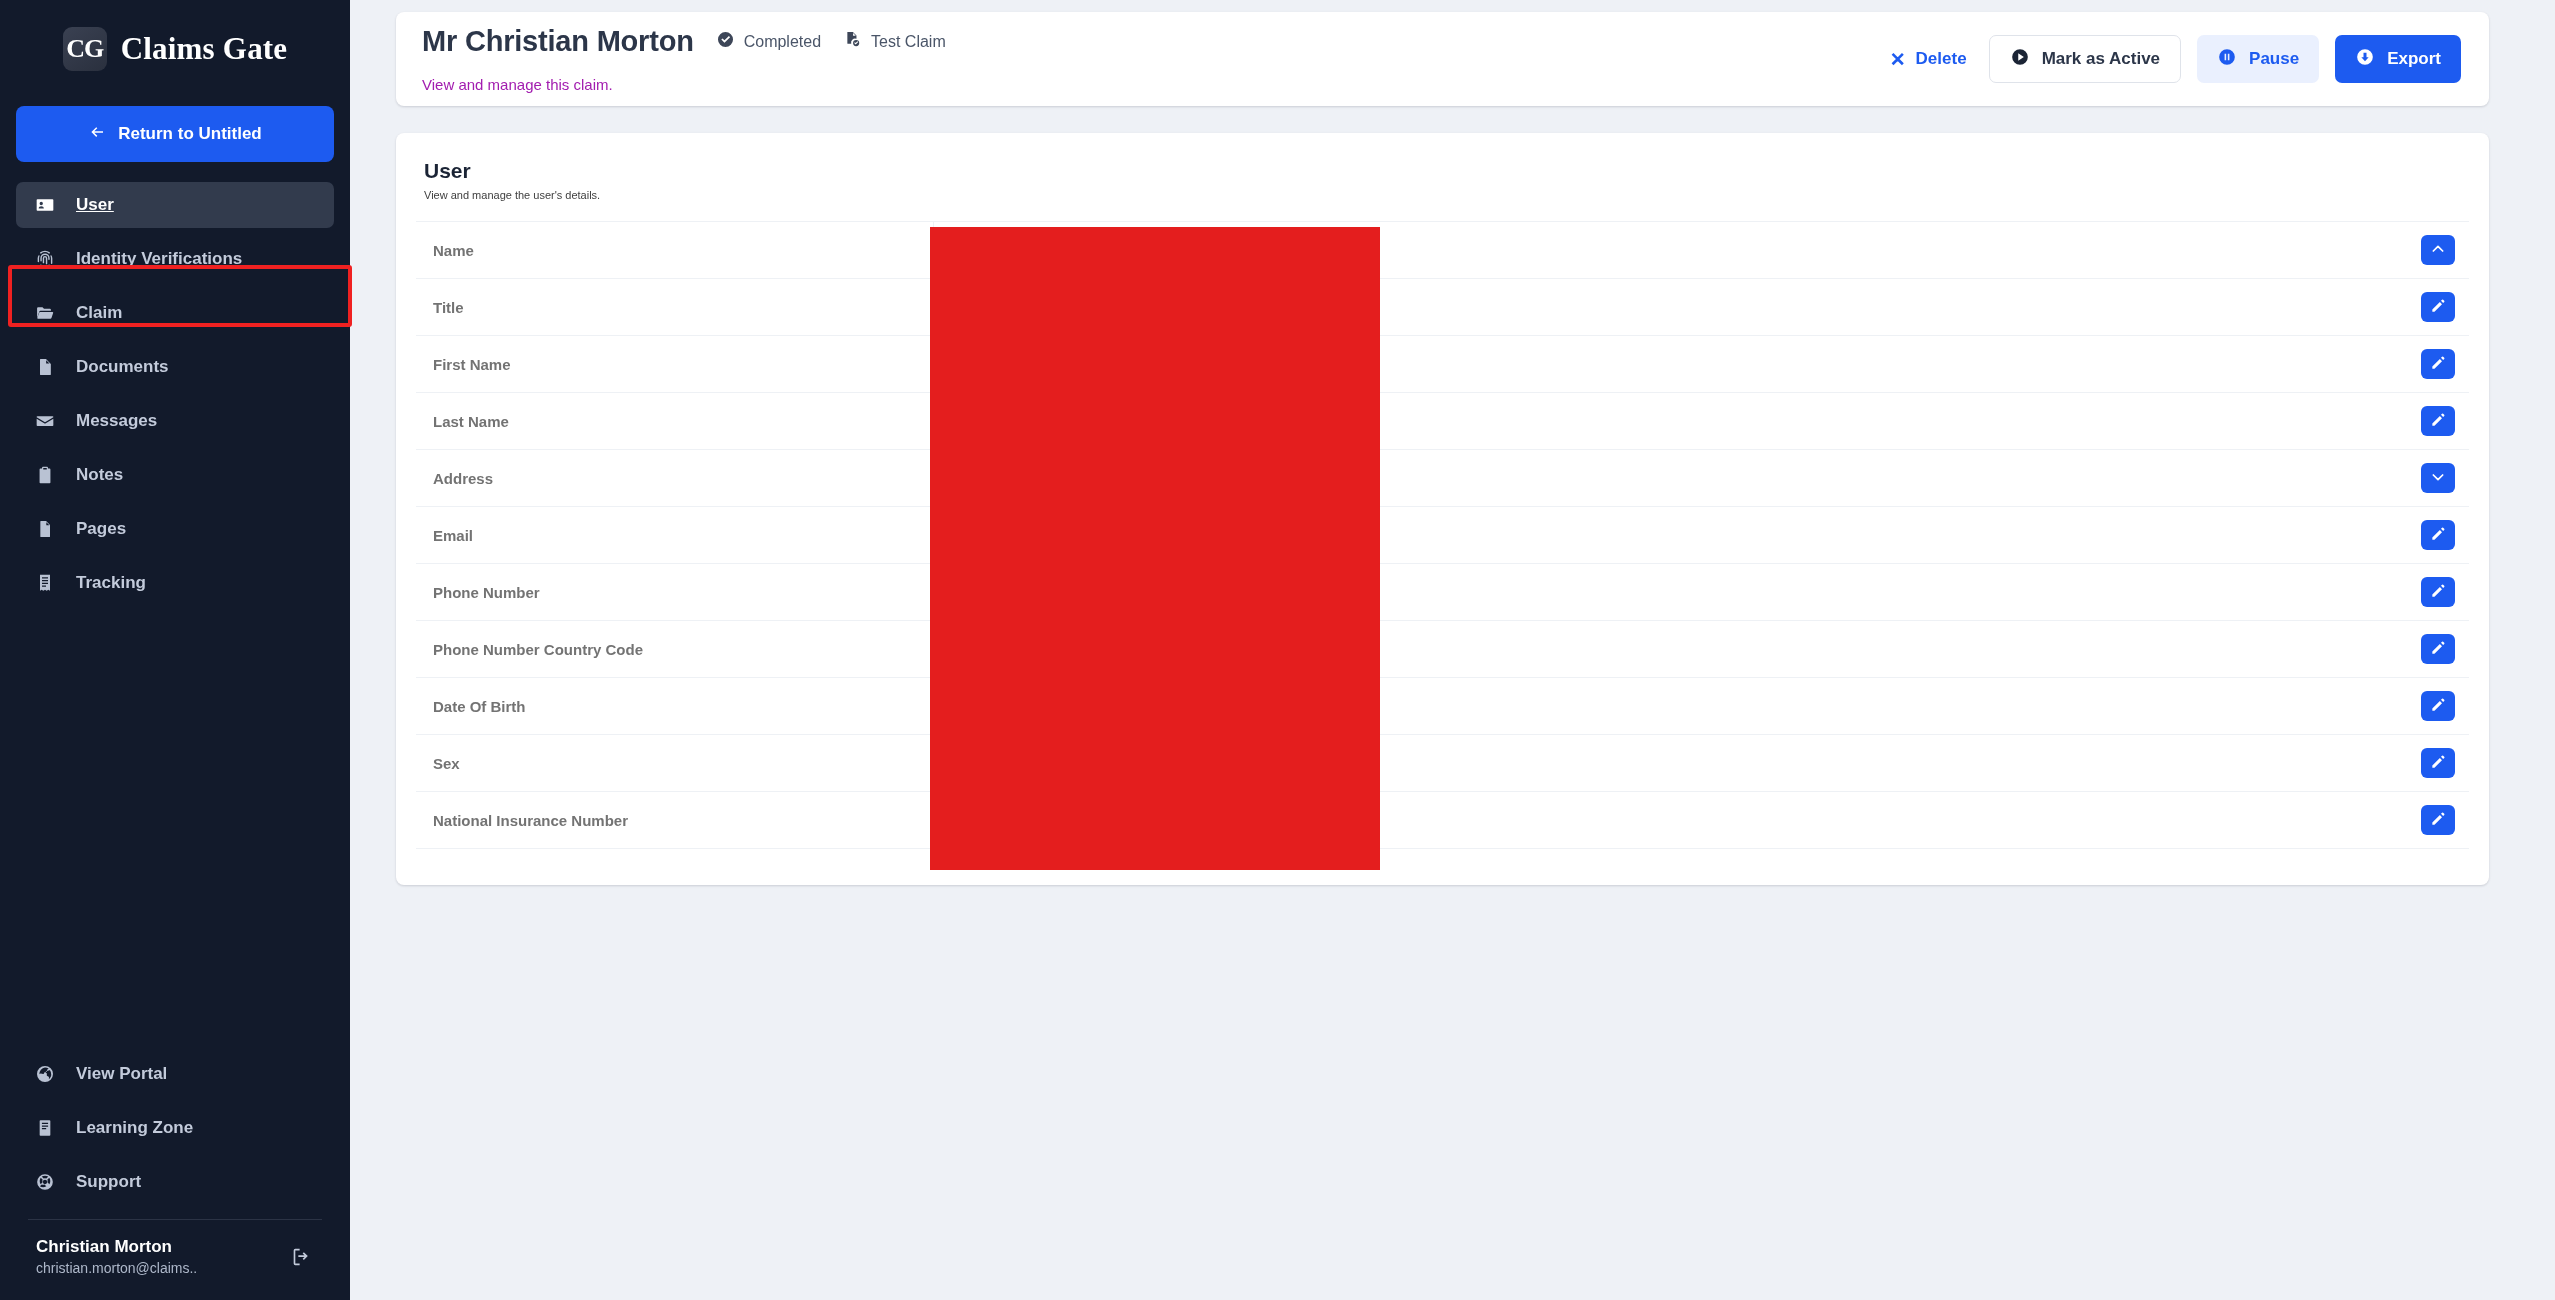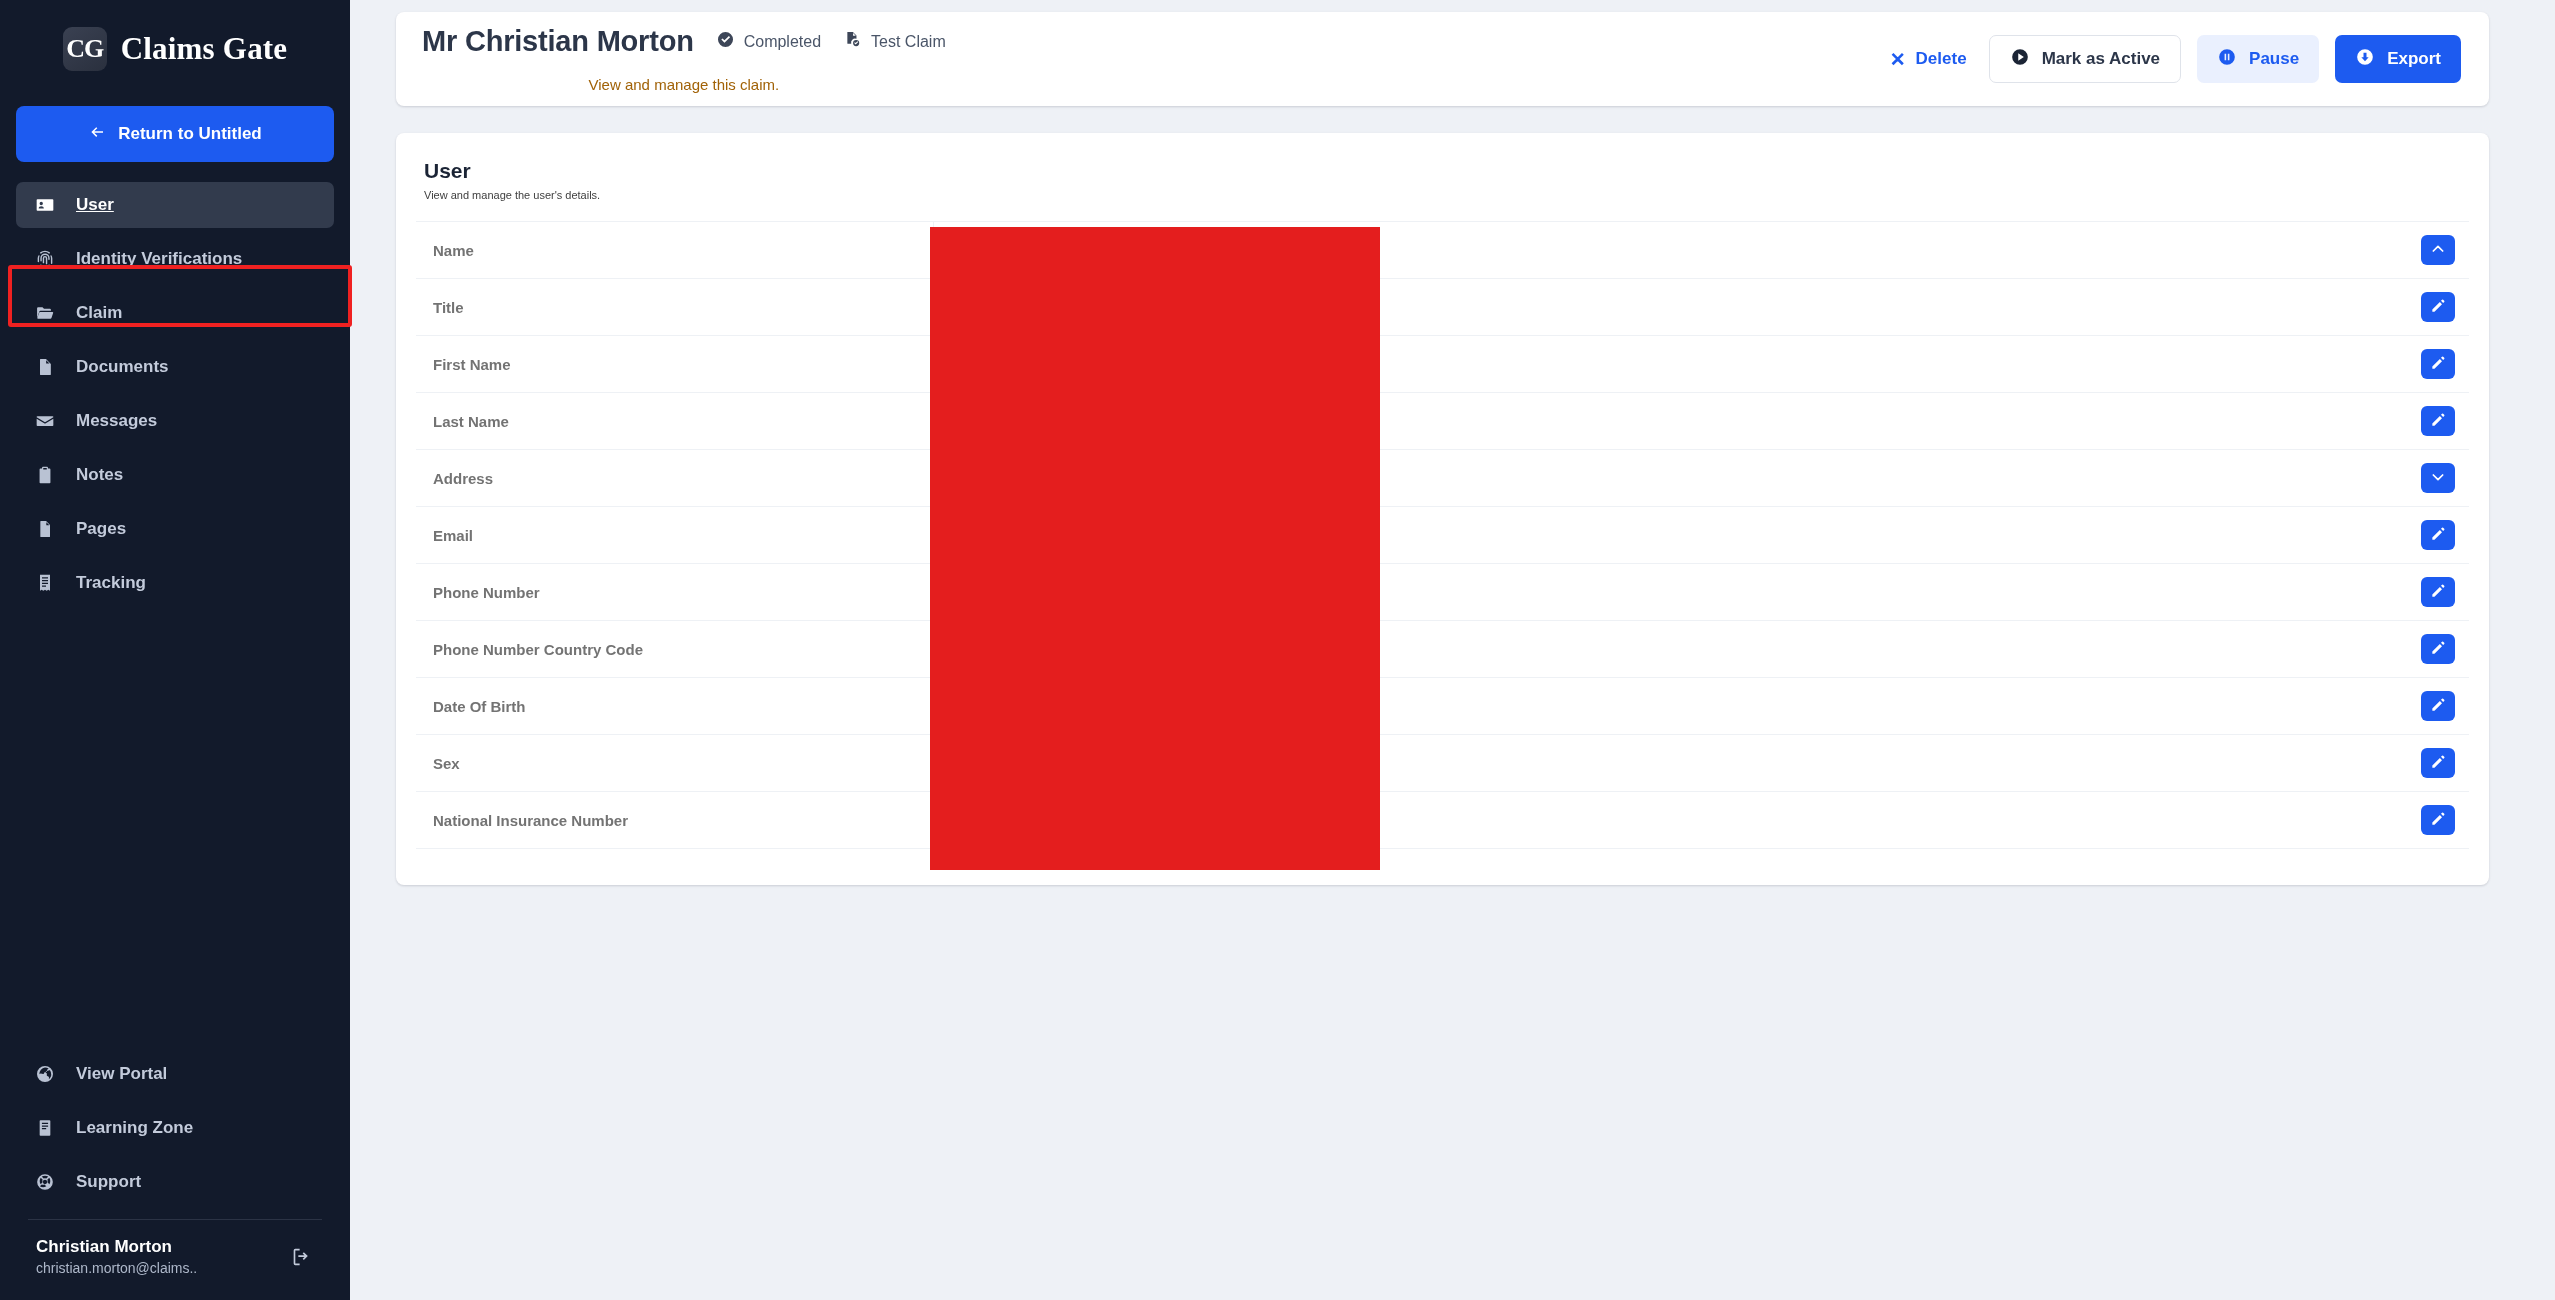--- a/index.html
+++ b/index.html
@@ -79,26 +79,26 @@
     padding: 12px 66px 0 46px; position: relative;
   }
   .card {
     background: #ffffff; border-radius: 8px;
     box-shadow: 0 1px 3px rgba(16,24,40,.10), 0 1px 2px rgba(16,24,40,.06);
   }
   .header-card {
     height: 94px; display: flex; align-items: center;
     padding: 0 28px 0 26px; margin-bottom: 27px;
   }
-  .header-left { display: flex; flex-direction: column; justify-content: center; align-items: center; }
+  .header-left { display: flex; flex-direction: column; justify-content: center; }
   .title-row { display: flex; align-items: center; gap: 22px; }
   .page-title { font-size: 29px; font-weight: bold; color: #2c3649; letter-spacing: -.2px; }
   .badge { display: flex; align-items: center; gap: 9px; font-size: 16px; color: #4a5568; font-weight: normal; }
   .badge svg { width: 19px; height: 19px; fill: #3d4658; }
-  .subtitle { font-size: 15px; color: #a16207; margin-top: 18px; }
+  .subtitle { font-size: 15px; color: #a21caf; margin-top: 18px; }
   .header-actions { margin-left: auto; display: flex; align-items: center; gap: 16px; }
 
   .btn {
     height: 48px; border-radius: 7px; display: flex; align-items: center;
     gap: 12px; font-size: 17px; font-weight: bold; cursor: pointer;
     font-family: "Liberation Sans", sans-serif; border: none; padding: 0 20px;
   }
   .btn svg { width: 20px; height: 20px; }
   .btn-delete { background: transparent; color: #1d5bf0; padding: 0 6px; gap: 10px; }
   .btn-delete .xg { font-size: 19px; font-weight: bold; line-height: 1; }

